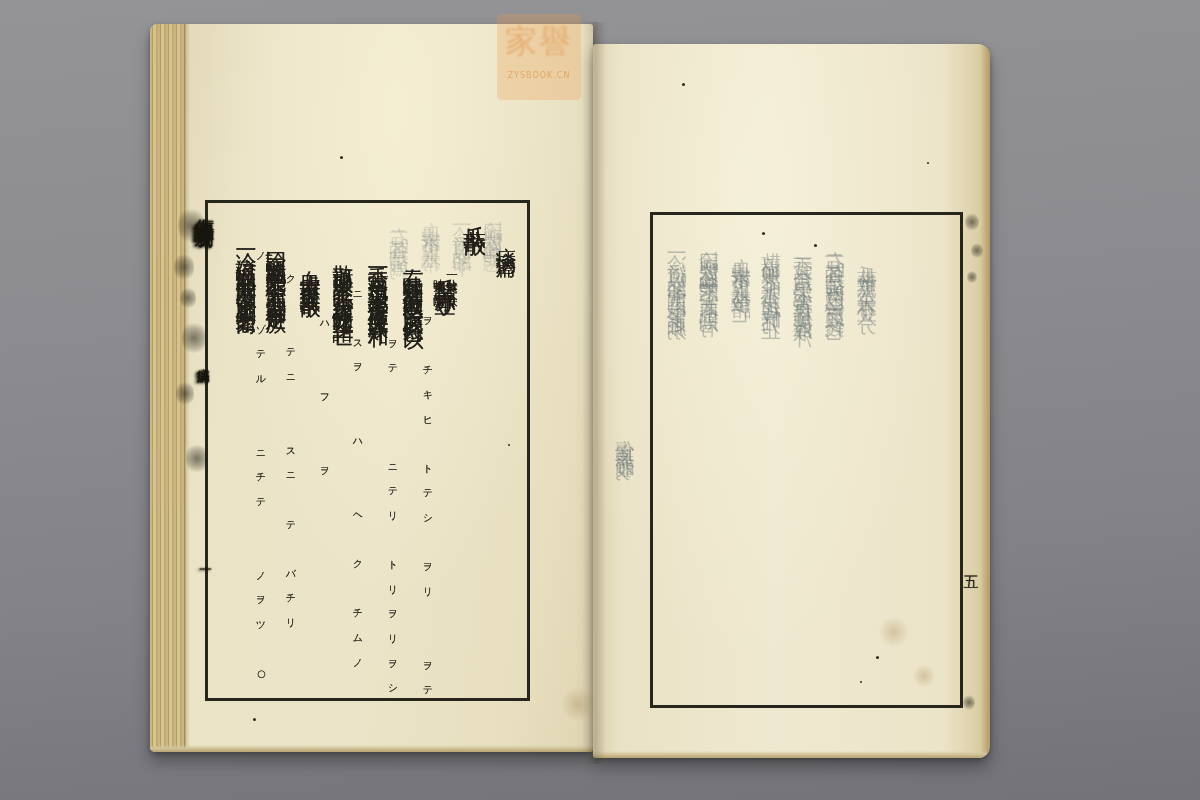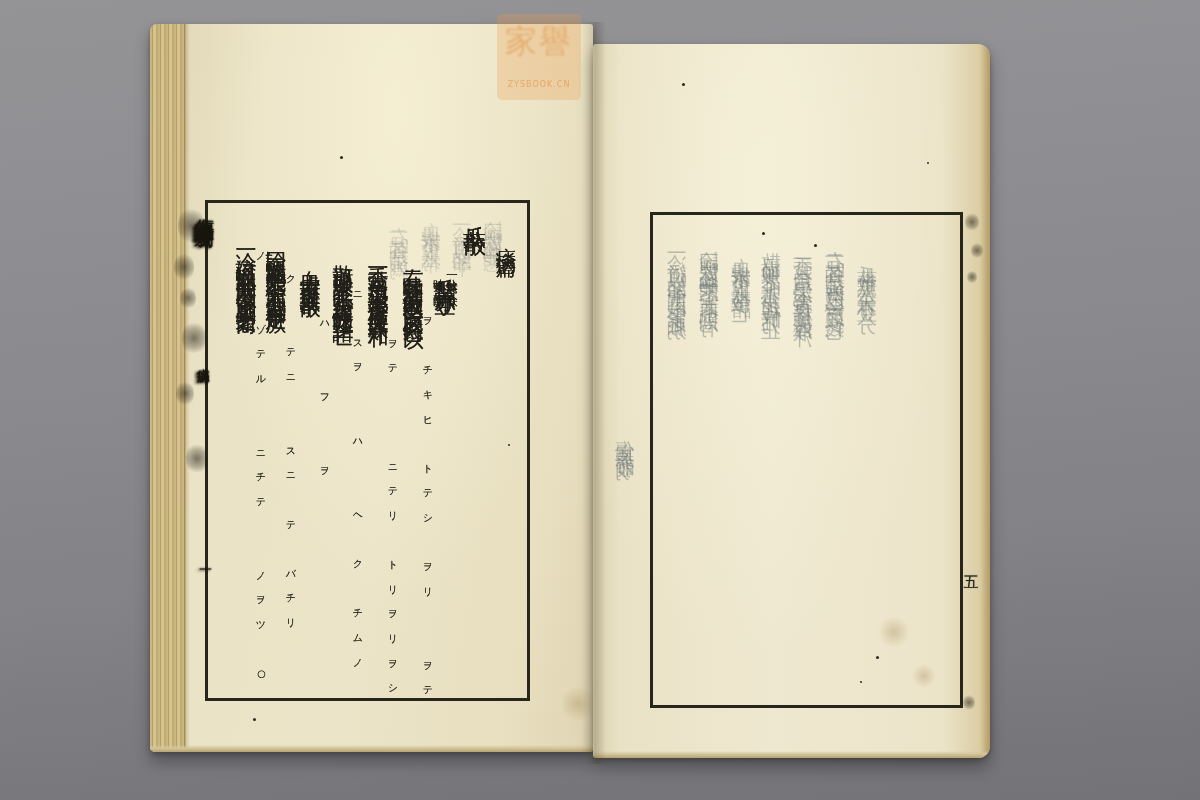--- a/index.html
+++ b/index.html
@@ -47,21 +47,21 @@
   .smudge{position:absolute;border-radius:50%;z-index:4;
     background:radial-gradient(circle,rgba(28,24,14,.55) 0%,rgba(28,24,14,.25) 45%,rgba(28,24,14,0) 72%);}
   .speck{position:absolute;background:#2e2a1f;border-radius:50%;z-index:6;}
   .stain{position:absolute;border-radius:50%;z-index:2;
     background:radial-gradient(circle,rgba(150,118,60,.30) 0%,rgba(150,118,60,0) 70%);}
   .leaf-num{position:absolute;color:#23221a;z-index:4;text-shadow:0 0 1px rgba(30,28,18,.7);}
   .watermark{position:absolute;left:347px;top:0;width:84px;height:86px;z-index:9;
     background:rgba(236,152,66,.26);border-radius:5px;text-align:center;}
   .watermark .glyphs{margin-top:10px;font-size:32px;letter-spacing:2px;
     color:rgba(222,118,30,.38);filter:blur(1.3px);line-height:34px;}
-  .watermark .cap{margin-top:22px;font-size:8px;letter-spacing:1px;
+  .watermark .cap{margin-top:13px;font-size:8px;letter-spacing:1px;
     color:rgba(224,128,40,.5);font-family:"DejaVu Sans","Liberation Sans",sans-serif;}
 </style>
 </head>
 <body>
 
 <div class="book">
 
   <div class="page page-left">
     <div class="edge-stack"></div>
     <div class="spine-col" style="left:40px;top:178px;font-size:21px;letter-spacing:2px;">傷寒原方發明</div>

